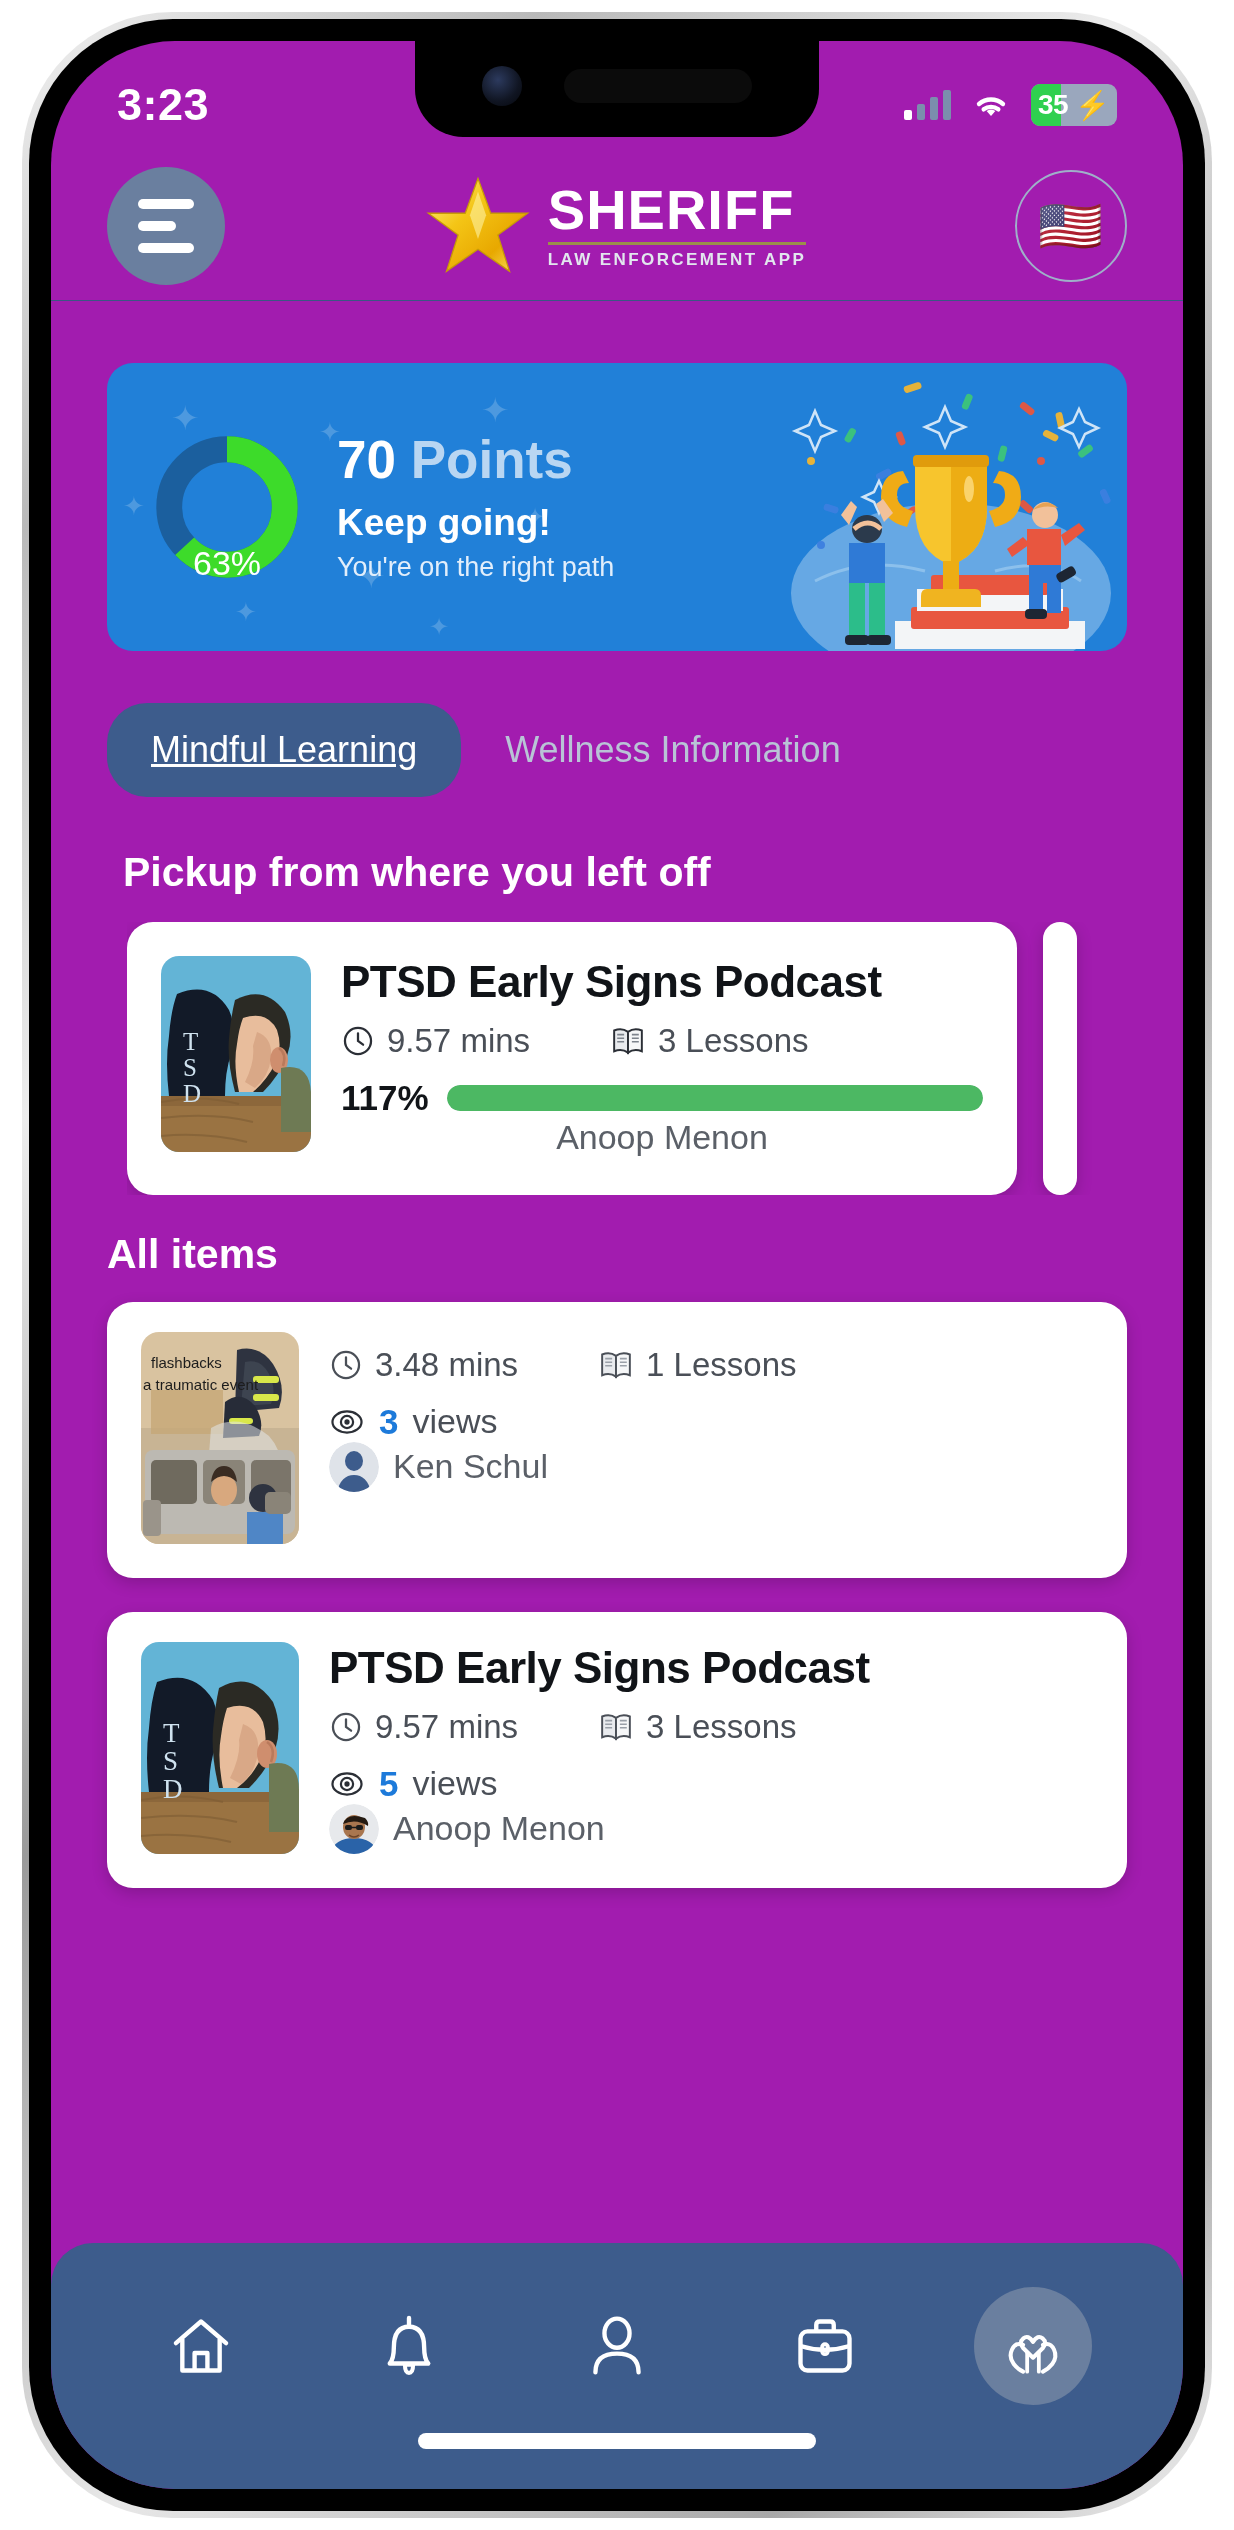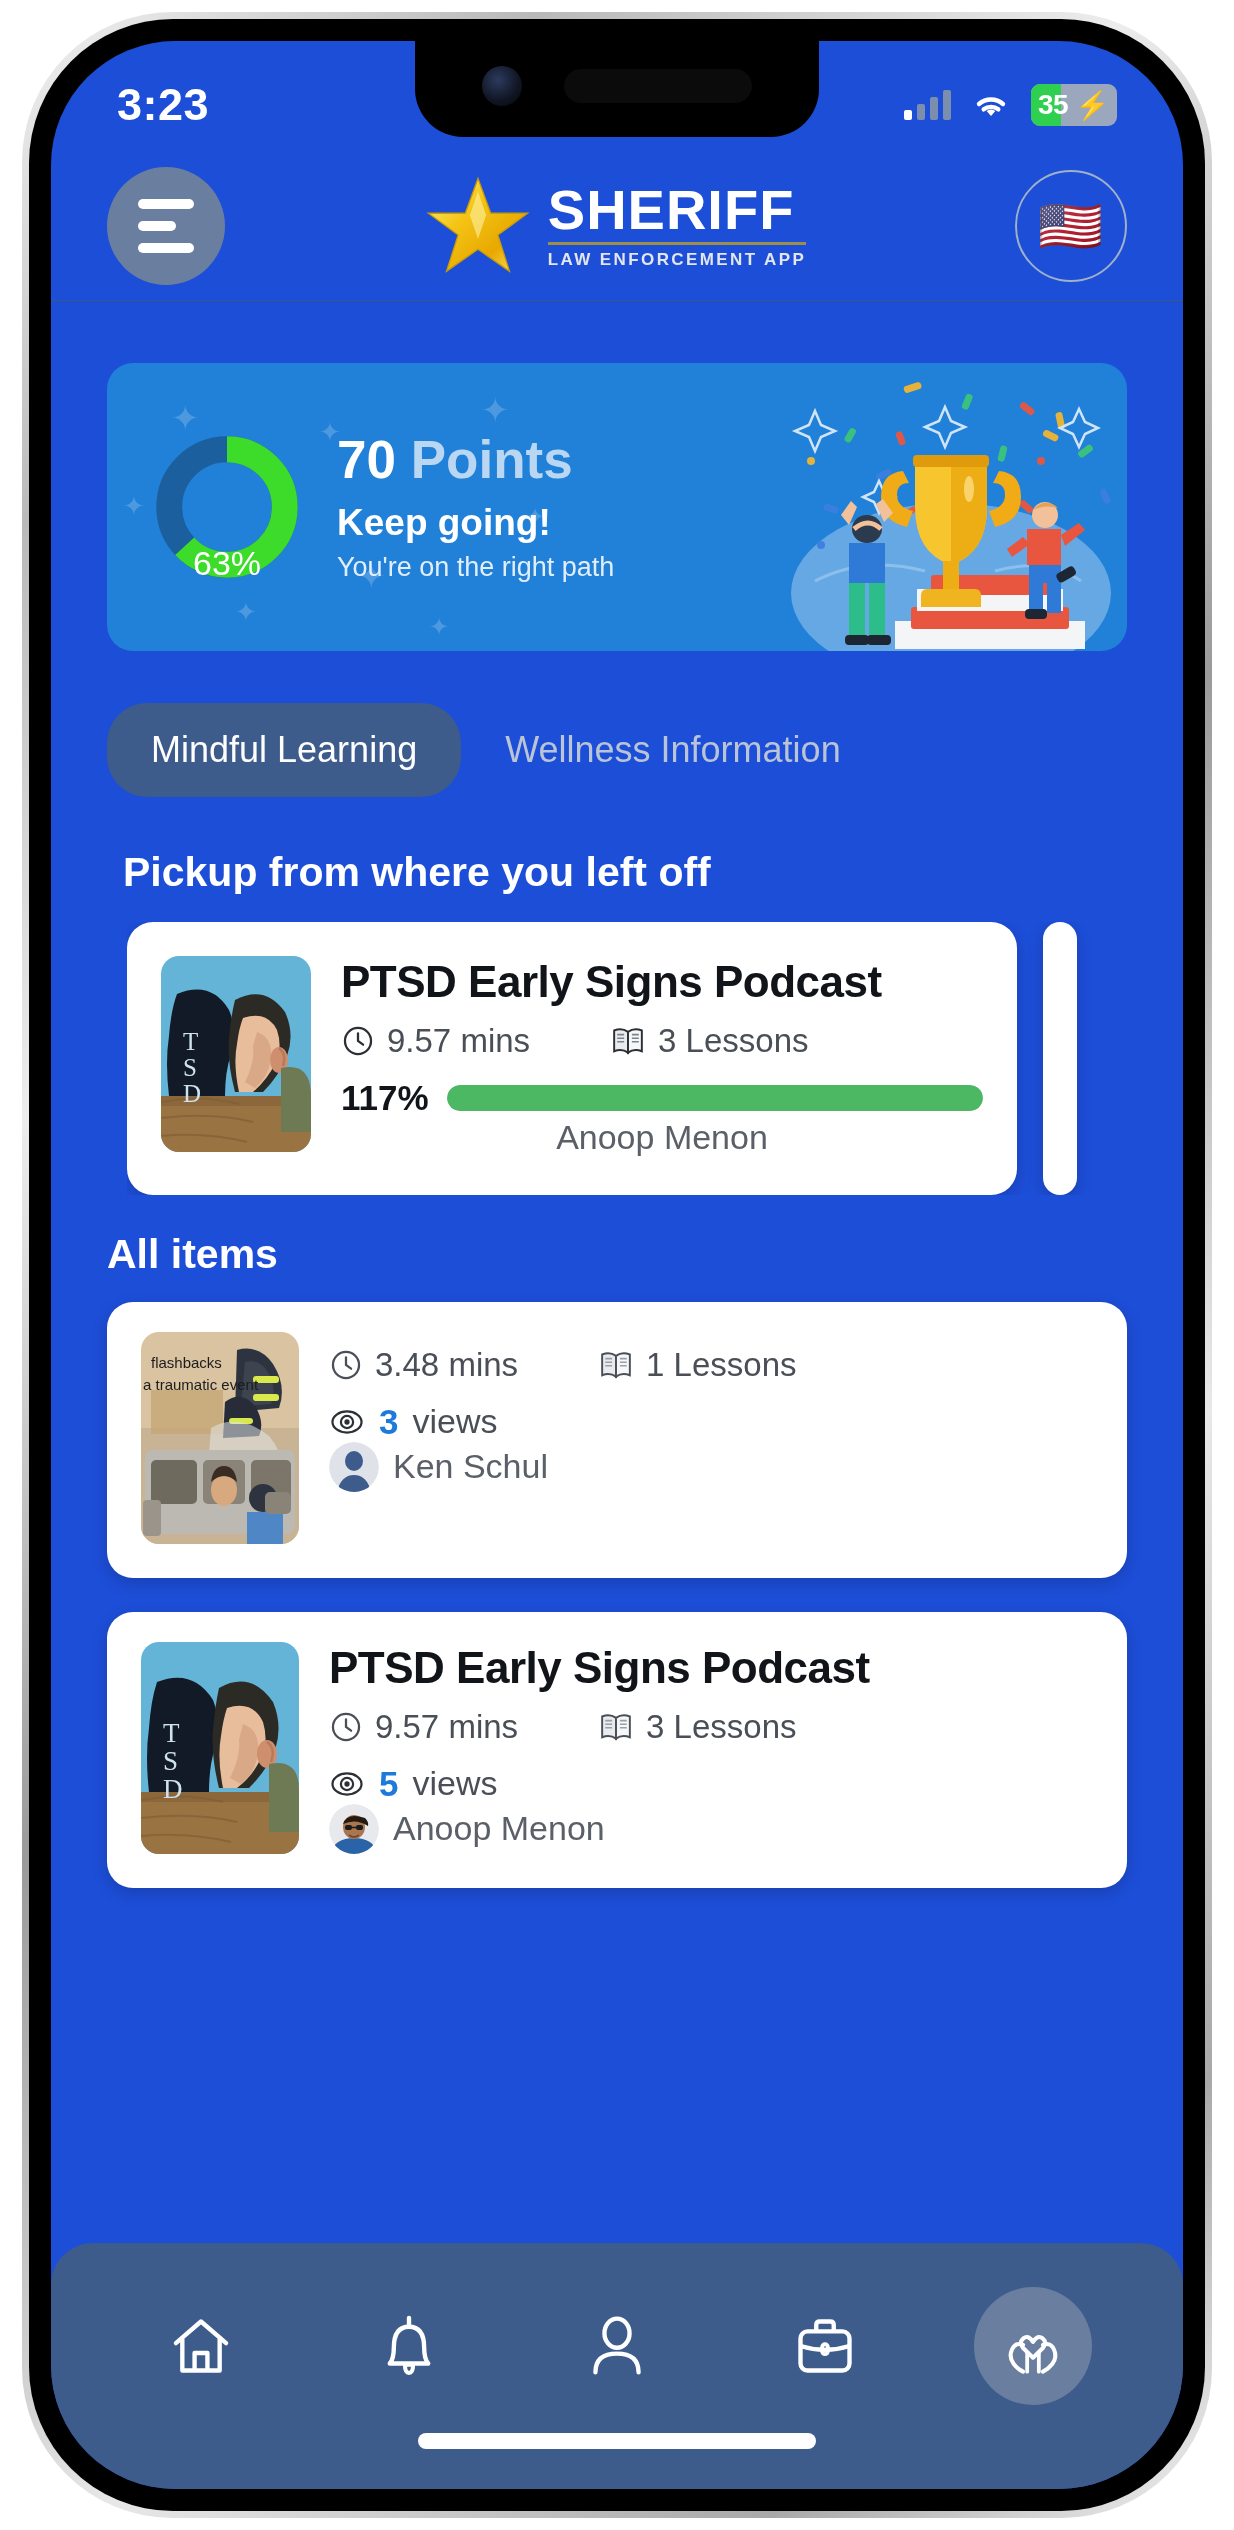--- a/index.html
+++ b/index.html
@@ -28,21 +28,21 @@
     height: 100%;
     border-radius: 144px;
     background: #000000;
     padding: 22px;
     position: relative;
   }
   .phone-screen {
     width: 100%;
     height: 100%;
     border-radius: 124px;
-    background: #1d4ed8;
+    background: #a21caf;
     overflow: hidden;
     position: relative;
   }
 
   
   .btn-side {
     position: absolute;
     background: linear-gradient(90deg,#9d9d9d,#e6e6e6 40%,#c2c2c2);
     border-radius: 4px;
   }
@@ -280,20 +280,21 @@
     font-size: 36px;
     color: #b9c4d6;
     padding: 26px 44px;
     border-radius: 40px;
     cursor: pointer;
     white-space: nowrap;
   }
   .tab.active {
     background: #3d5c8c;
     color: #ffffff;
+    text-decoration: underline;
   }
 
   
   .section-head {
     color: #ffffff;
     font-size: 41px;
     font-weight: 700;
     margin: 52px 56px 0 72px;
   }
   .section-head.tight { margin-top: 36px; margin-left: 56px; }

